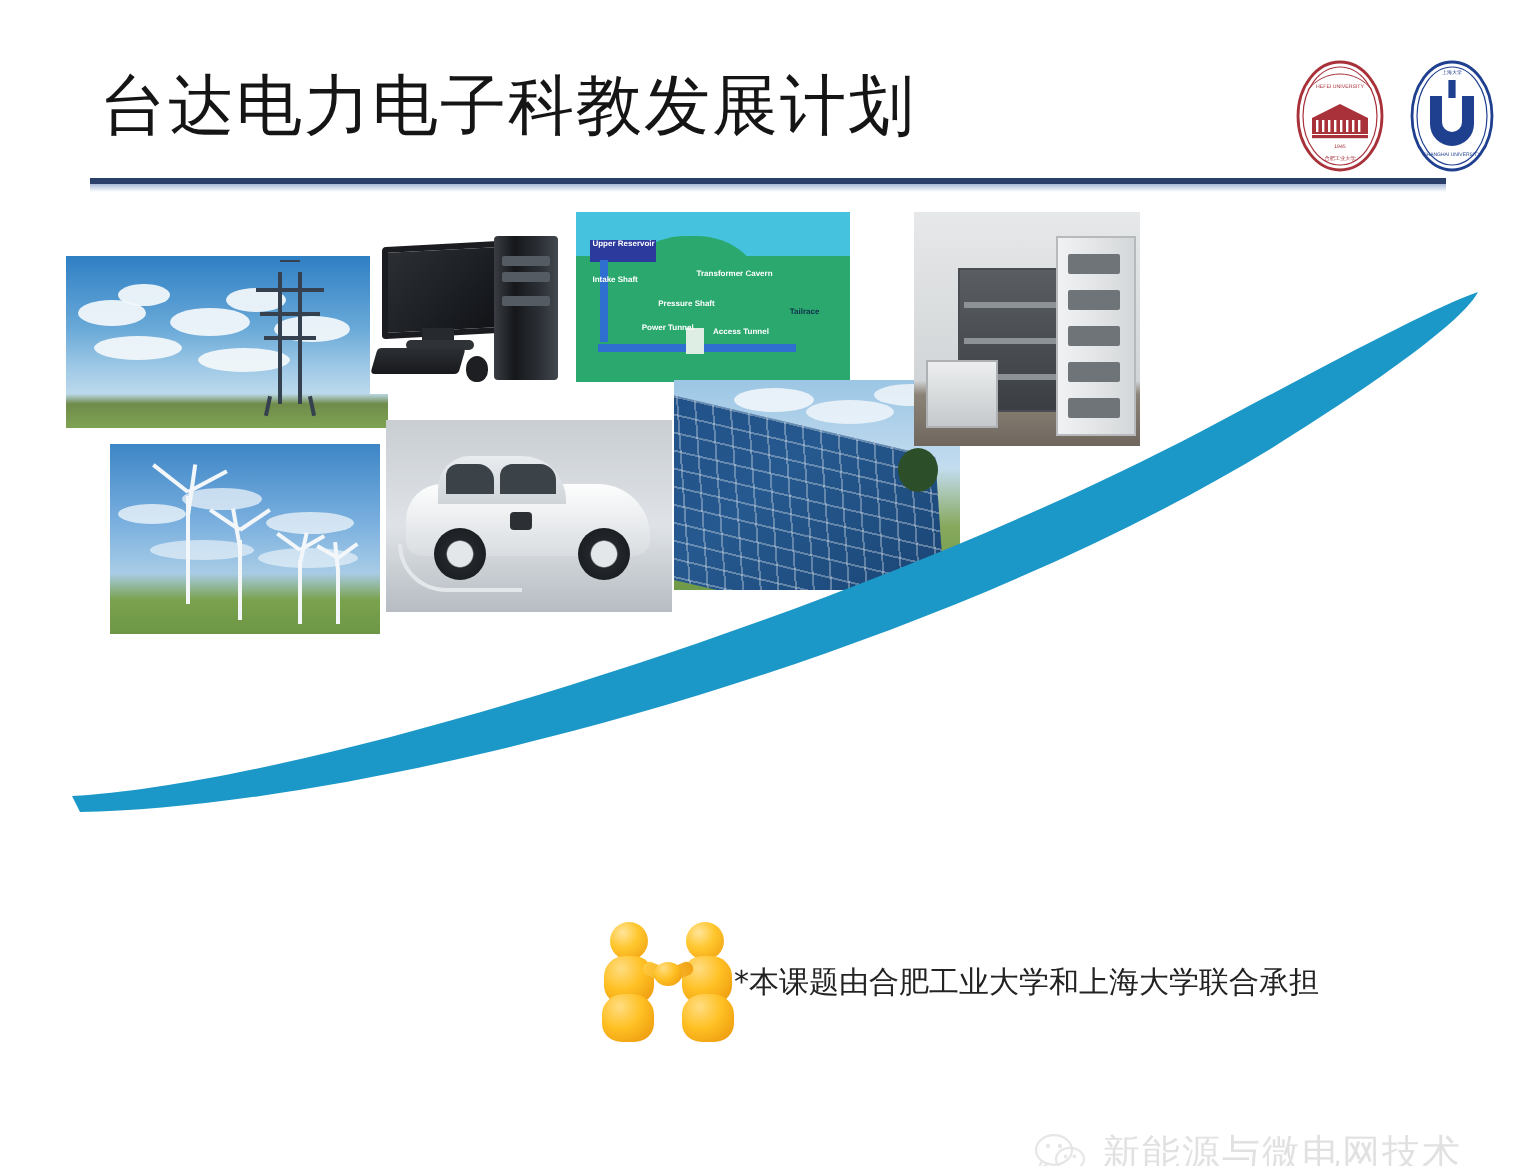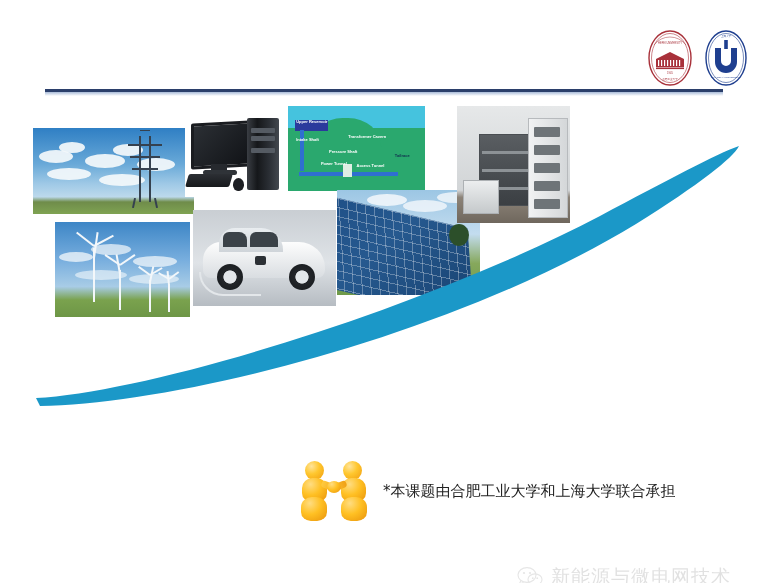--- a/index.html
+++ b/index.html
@@ -254,21 +254,21 @@
   }
   .pfig-arm {
     position: absolute;
     border-radius: 4px;
     background: linear-gradient(to right, #ffcb3f, #f0a014);
   }
 
   
   .footnote {
     position: absolute;
-    left: 383px; top: 482px;
+    left: 367px; top: 482px;
     font-size: 15px;
     color: #232323;
     white-space: nowrap;
     font-family: "DejaVu Sans", sans-serif;
   }
 
   
   .watermark {
     position: absolute;
     left: 517px; top: 564px;
@@ -284,20 +284,21 @@
     white-space: nowrap;
     font-family: "DejaVu Sans", sans-serif;
   }
 </style>
 </head>
 <body>
 
 <div id="slide">
 
   <div class="header">
+    <div class="header-title">台达电力电子科教发展计划</div>
     <div class="header-rule"></div>
     <div class="header-rule-soft"></div>
 
     <div class="logos">
 
       <svg class="logo logo-hfut" viewBox="0 0 50 60">
         <ellipse cx="25" cy="30" rx="21" ry="27" fill="#ffffff" stroke="#a8313a" stroke-width="1.4"></ellipse>
         <ellipse cx="25" cy="30" rx="18.5" ry="24.5" fill="none" stroke="#a8313a" stroke-width="0.6"></ellipse>
         <path d="M11 31 L25 24 L39 31 Z" fill="#a8313a"></path>
         <rect x="11" y="31" width="28" height="8" fill="#a8313a"></rect>

